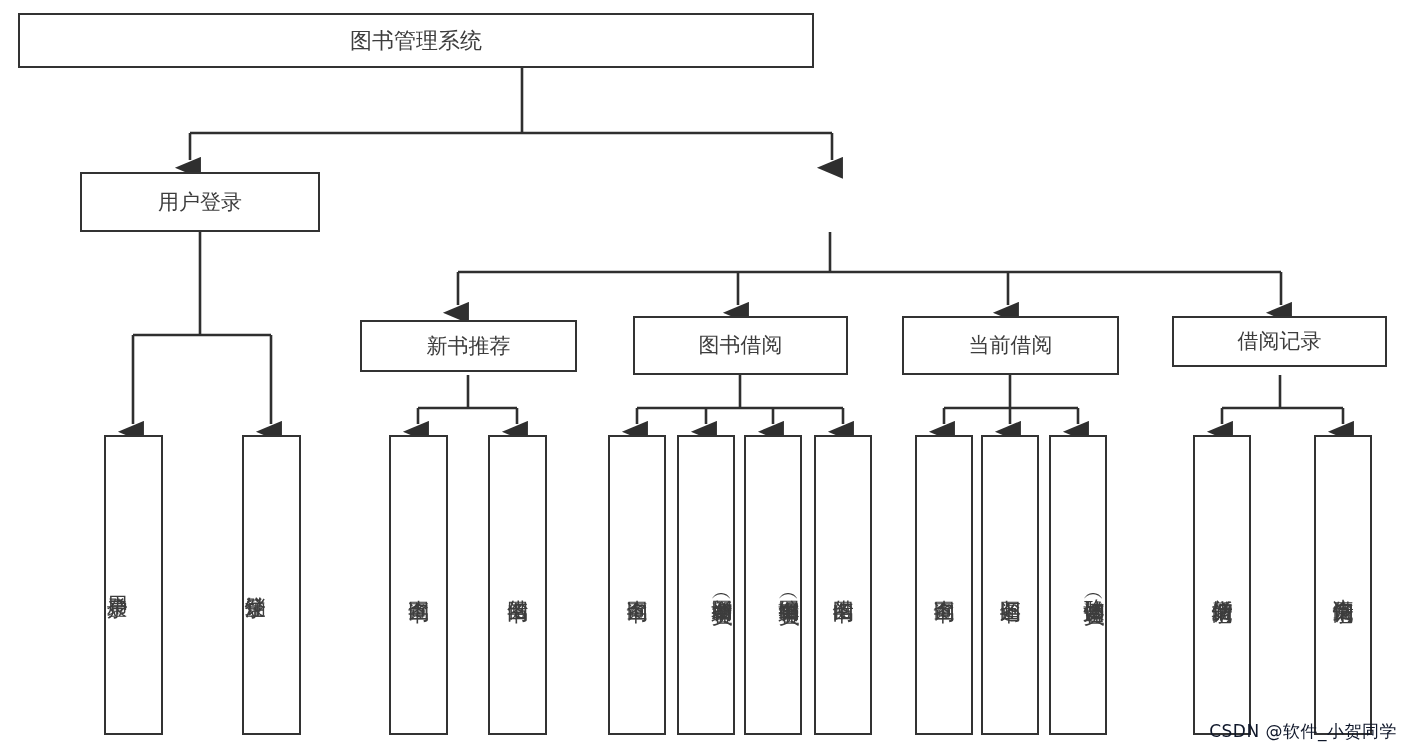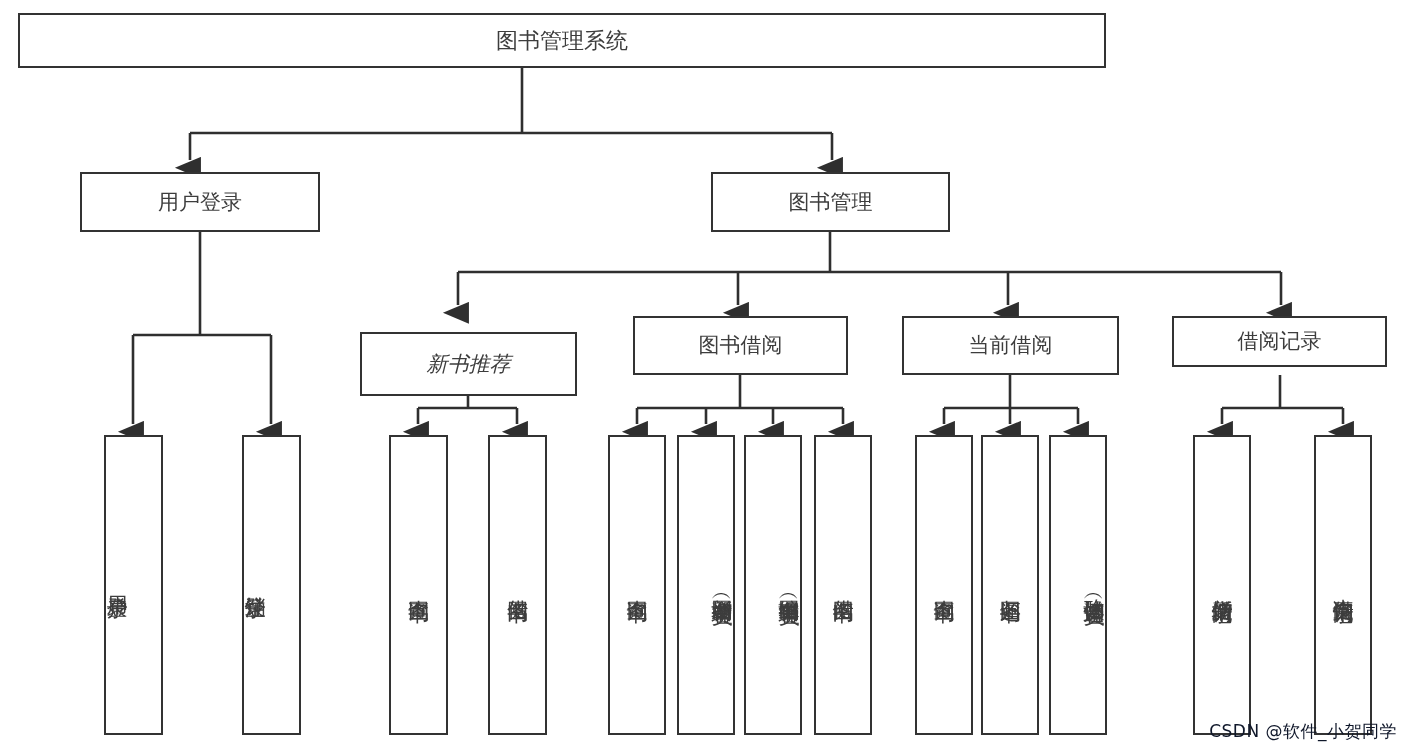--- a/index.html
+++ b/index.html
@@ -94,32 +94,29 @@
       <path d="M1010,408 L1010,424" marker-end="url(#arrow)"></path>
       <path d="M1078,408 L1078,424" marker-end="url(#arrow)"></path>
 
       <path d="M1280,375 L1280,408"></path>
       <path d="M1222,408 L1343,408"></path>
       <path d="M1222,408 L1222,424" marker-end="url(#arrow)"></path>
       <path d="M1343,408 L1343,424" marker-end="url(#arrow)"></path>
     </g>
   </svg>
 
-  <div class="node root" style="left:18px;top:13px;width:1088px;height:55px;">
+  <div class="node root" style="left:18px;top:13px;width:796px;height:55px;">
     <span>图书管理系统</span>
   </div>
 
   <div class="node h" style="left:80px;top:172px;width:240px;height:60px;">
     <span>用户登录</span>
   </div>
-  <div class="node h" style="left:711px;top:172px;width:239px;height:60px;">
-    <span>图书管理</span>
-  </div>
 
-  <div class="node h" style="left:360px;top:332px;width:217px;height:64px;font-style:italic;">
+  <div class="node h" style="left:360px;top:320px;width:217px;height:52px;">
     <span>新书推荐</span>
   </div>
   <div class="node h" style="left:902px;top:316px;width:217px;height:59px;">
     <span>当前借阅</span>
   </div>
   <div class="node h" style="left:633px;top:316px;width:215px;height:59px;">
     <span>图书借阅</span>
   </div>
   <div class="node h" style="left:1172px;top:316px;width:215px;height:51px;">
     <span>借阅记录</span>

